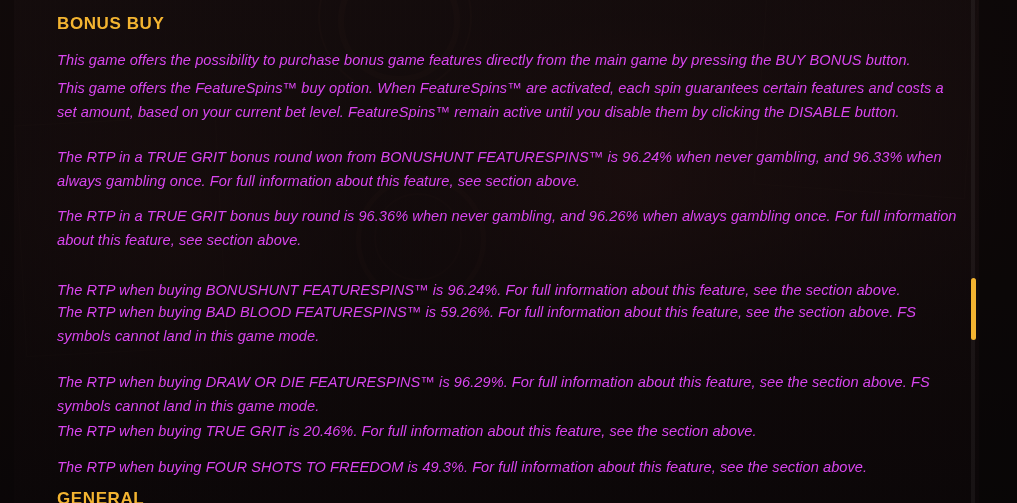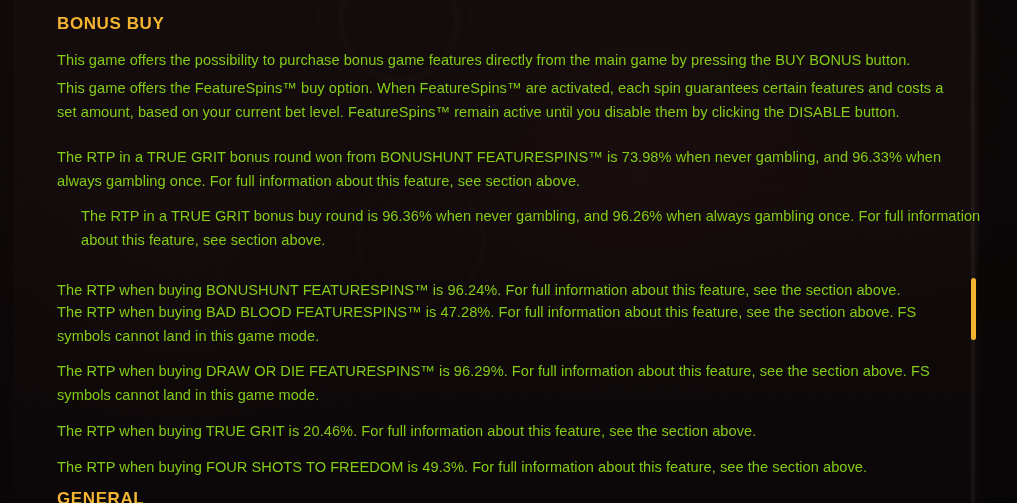--- a/index.html
+++ b/index.html
@@ -90,25 +90,26 @@
     position: absolute;
     left: 0;
     top: 489px;
     color: #f3b431;
   }
 
   p.para {
     position: absolute;
     left: 0;
     margin: 0;
-    color: #84cc16;
+    color: #d946ef;
     font-size: 14.6px;
     line-height: 23.5px;
     width: 903px;
     letter-spacing: 0.05px;
+    font-style: italic;
   }
 
   
   #scroll-track {
     position: absolute;
     right: 42px;
     top: 0;
     width: 4px;
     height: 503px;
     background: rgba(255,255,255,0.05);
@@ -161,29 +162,29 @@
 
 <div id="content">
   <div class="inner">
 
     <h2 class="section-title" id="title-bonus-buy">BONUS BUY</h2>
 
     <p class="para" style="top:49px;">This game offers the possibility to purchase bonus game features directly from the main game by pressing the BUY BONUS button.</p>
 
     <p class="para" style="top:77px;">This game offers the FeatureSpins™ buy option. When FeatureSpins™ are activated, each spin guarantees certain features and costs a set amount, based on your current bet level. FeatureSpins™ remain active until you disable them by clicking the DISABLE button.</p>
 
-    <p class="para" style="top:146px;">The RTP in a TRUE GRIT bonus round won from BONUSHUNT FEATURESPINS™ is 73.98% when never gambling, and 96.33% when always gambling once. For full information about this feature, see section above.</p>
+    <p class="para" style="top:146px;">The RTP in a TRUE GRIT bonus round won from BONUSHUNT FEATURESPINS™ is 96.24% when never gambling, and 96.33% when always gambling once. For full information about this feature, see section above.</p>
 
-    <p class="para" style="top:205px;margin-left:24px;">The RTP in a TRUE GRIT bonus buy round is 96.36% when never gambling, and 96.26% when always gambling once. For full information about this feature, see section above.</p>
+    <p class="para" style="top:205px;">The RTP in a TRUE GRIT bonus buy round is 96.36% when never gambling, and 96.26% when always gambling once. For full information about this feature, see section above.</p>
 
     <p class="para" style="top:279px;">The RTP when buying BONUSHUNT FEATURESPINS™ is 96.24%. For full information about this feature, see the section above.</p>
 
-    <p class="para" style="top:301px;">The RTP when buying BAD BLOOD FEATURESPINS™ is 47.28%. For full information about this feature, see the section above. FS symbols cannot land in this game mode.</p>
+    <p class="para" style="top:301px;">The RTP when buying BAD BLOOD FEATURESPINS™ is 59.26%. For full information about this feature, see the section above. FS symbols cannot land in this game mode.</p>
 
-    <p class="para" style="top:360px;">The RTP when buying DRAW OR DIE FEATURESPINS™ is 96.29%. For full information about this feature, see the section above. FS symbols cannot land in this game mode.</p>
+    <p class="para" style="top:371px;">The RTP when buying DRAW OR DIE FEATURESPINS™ is 96.29%. For full information about this feature, see the section above. FS symbols cannot land in this game mode.</p>
 
     <p class="para" style="top:420px;">The RTP when buying TRUE GRIT is 20.46%. For full information about this feature, see the section above.</p>
 
     <p class="para" style="top:456px;">The RTP when buying FOUR SHOTS TO FREEDOM is 49.3%. For full information about this feature, see the section above.</p>
 
     <h2 class="section-title" id="title-general">GENERAL</h2>
   </div>
 </div>
 
 <div id="scroll-track"></div>

